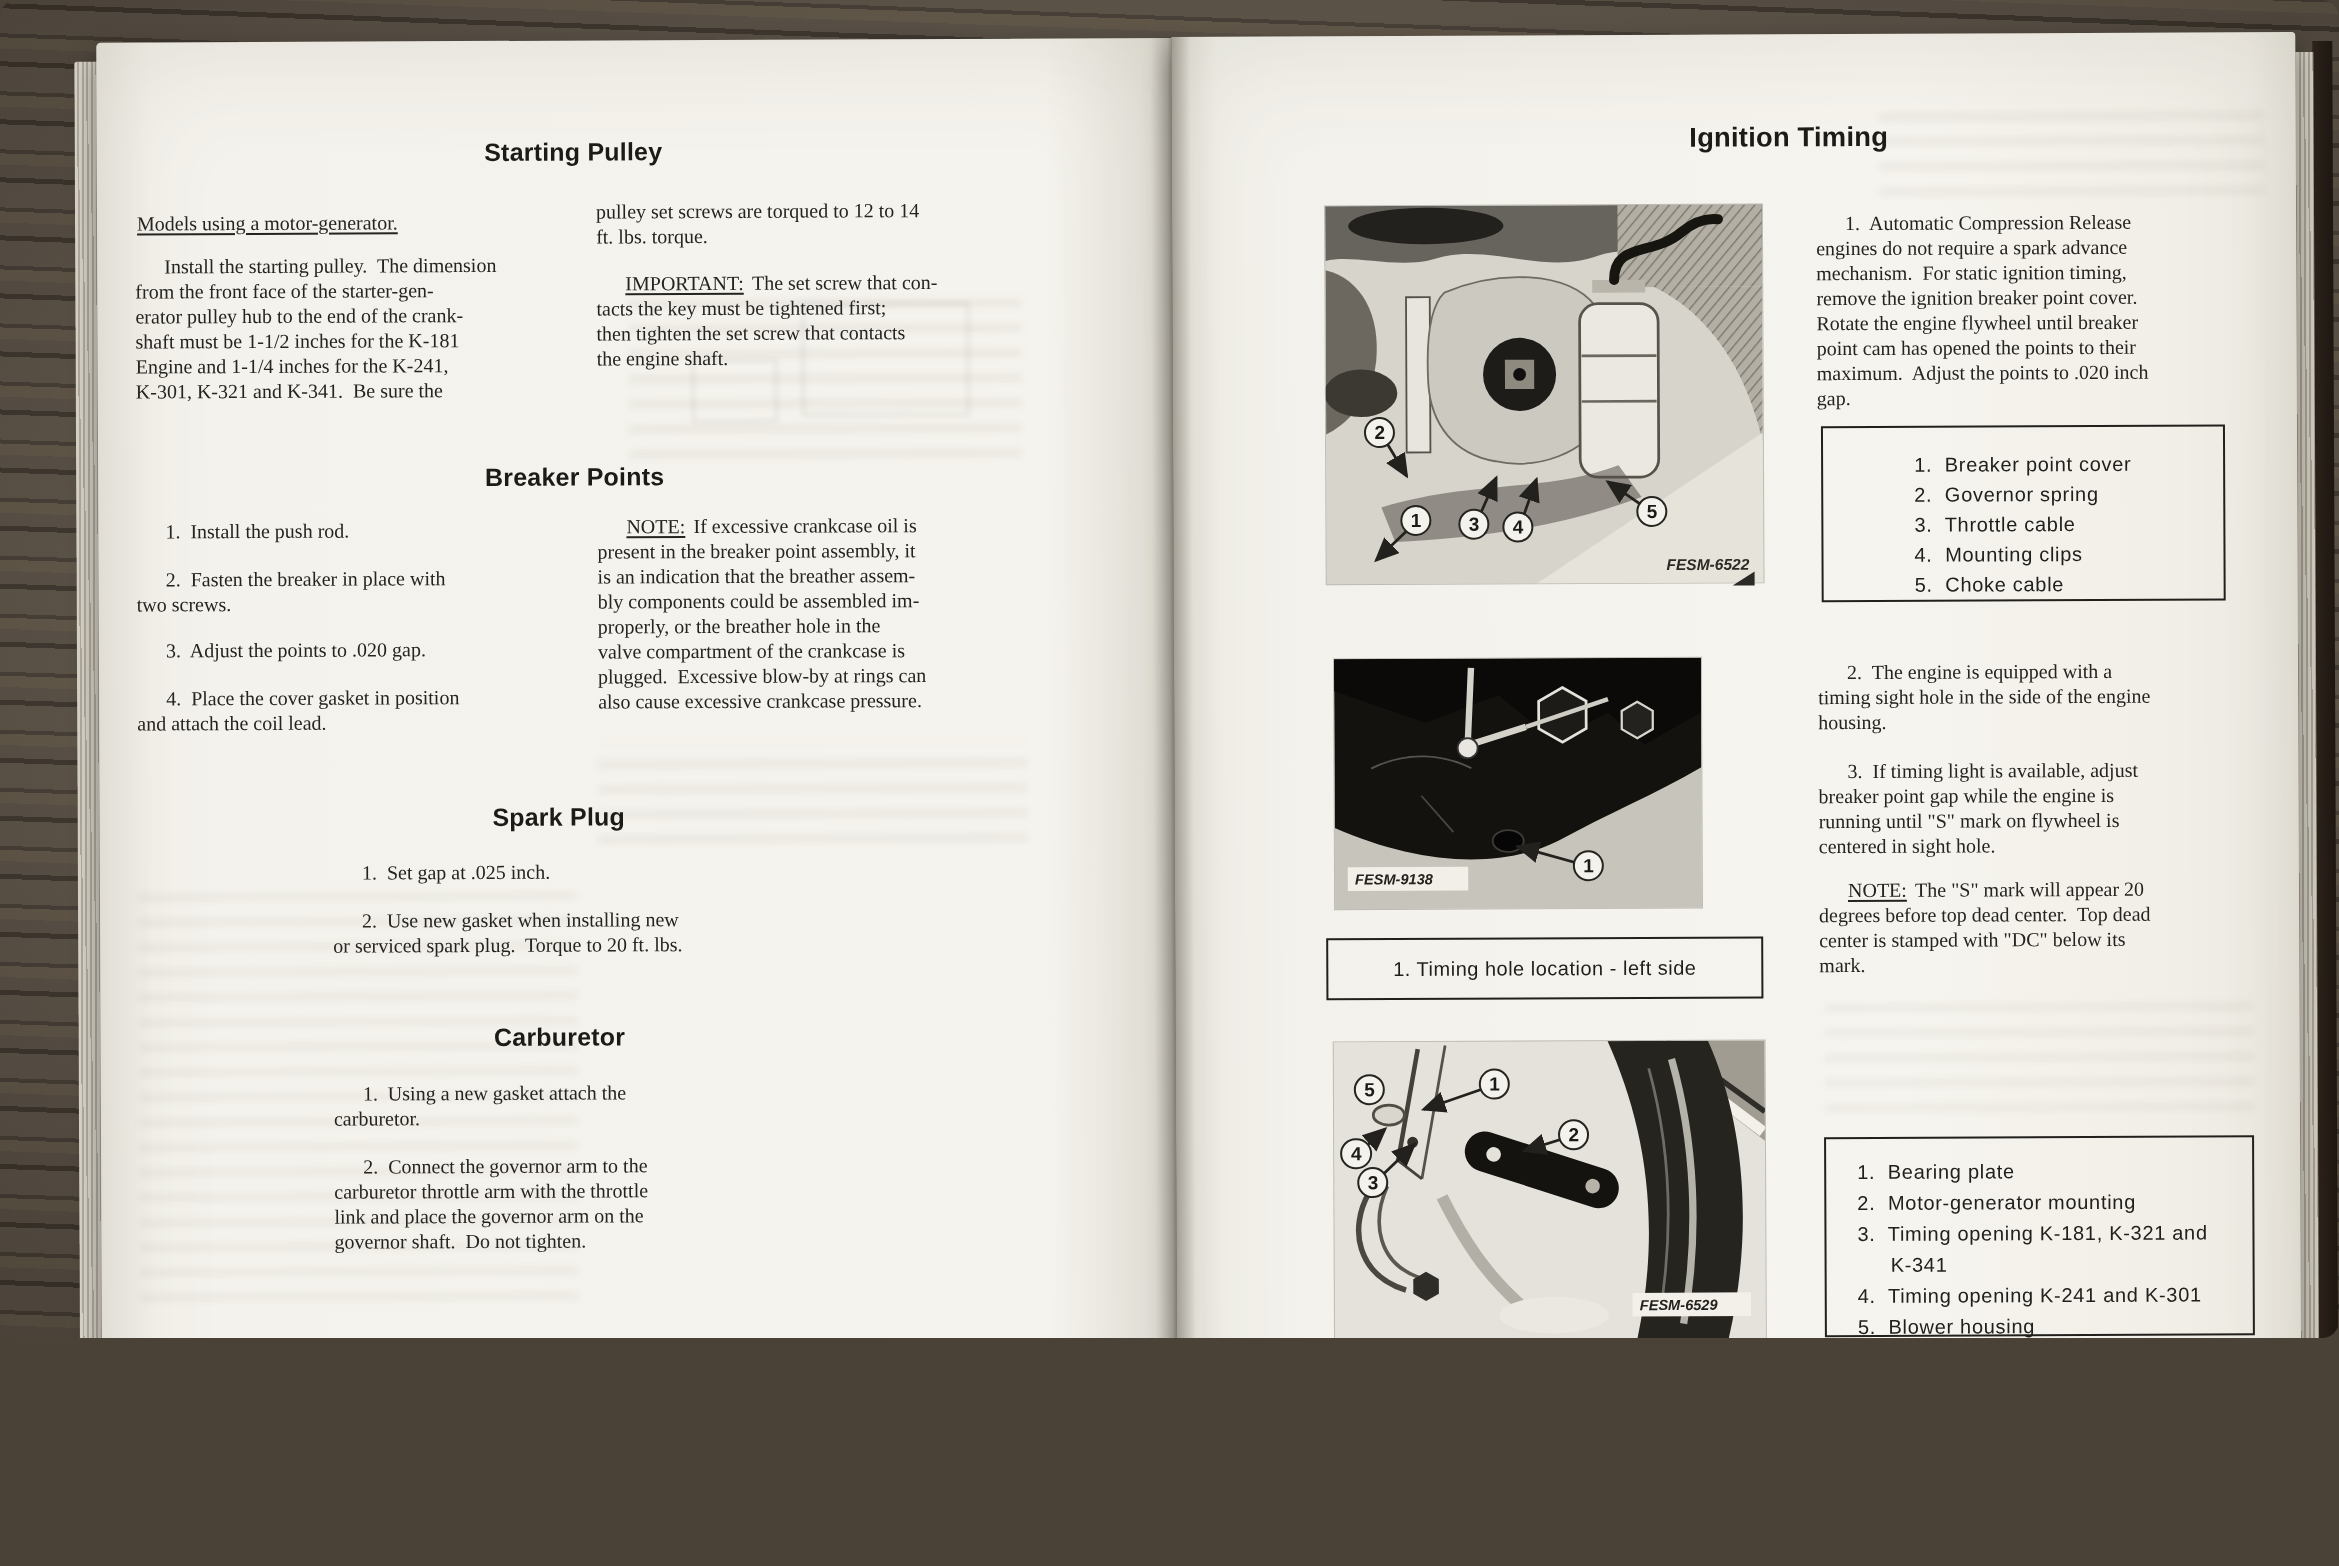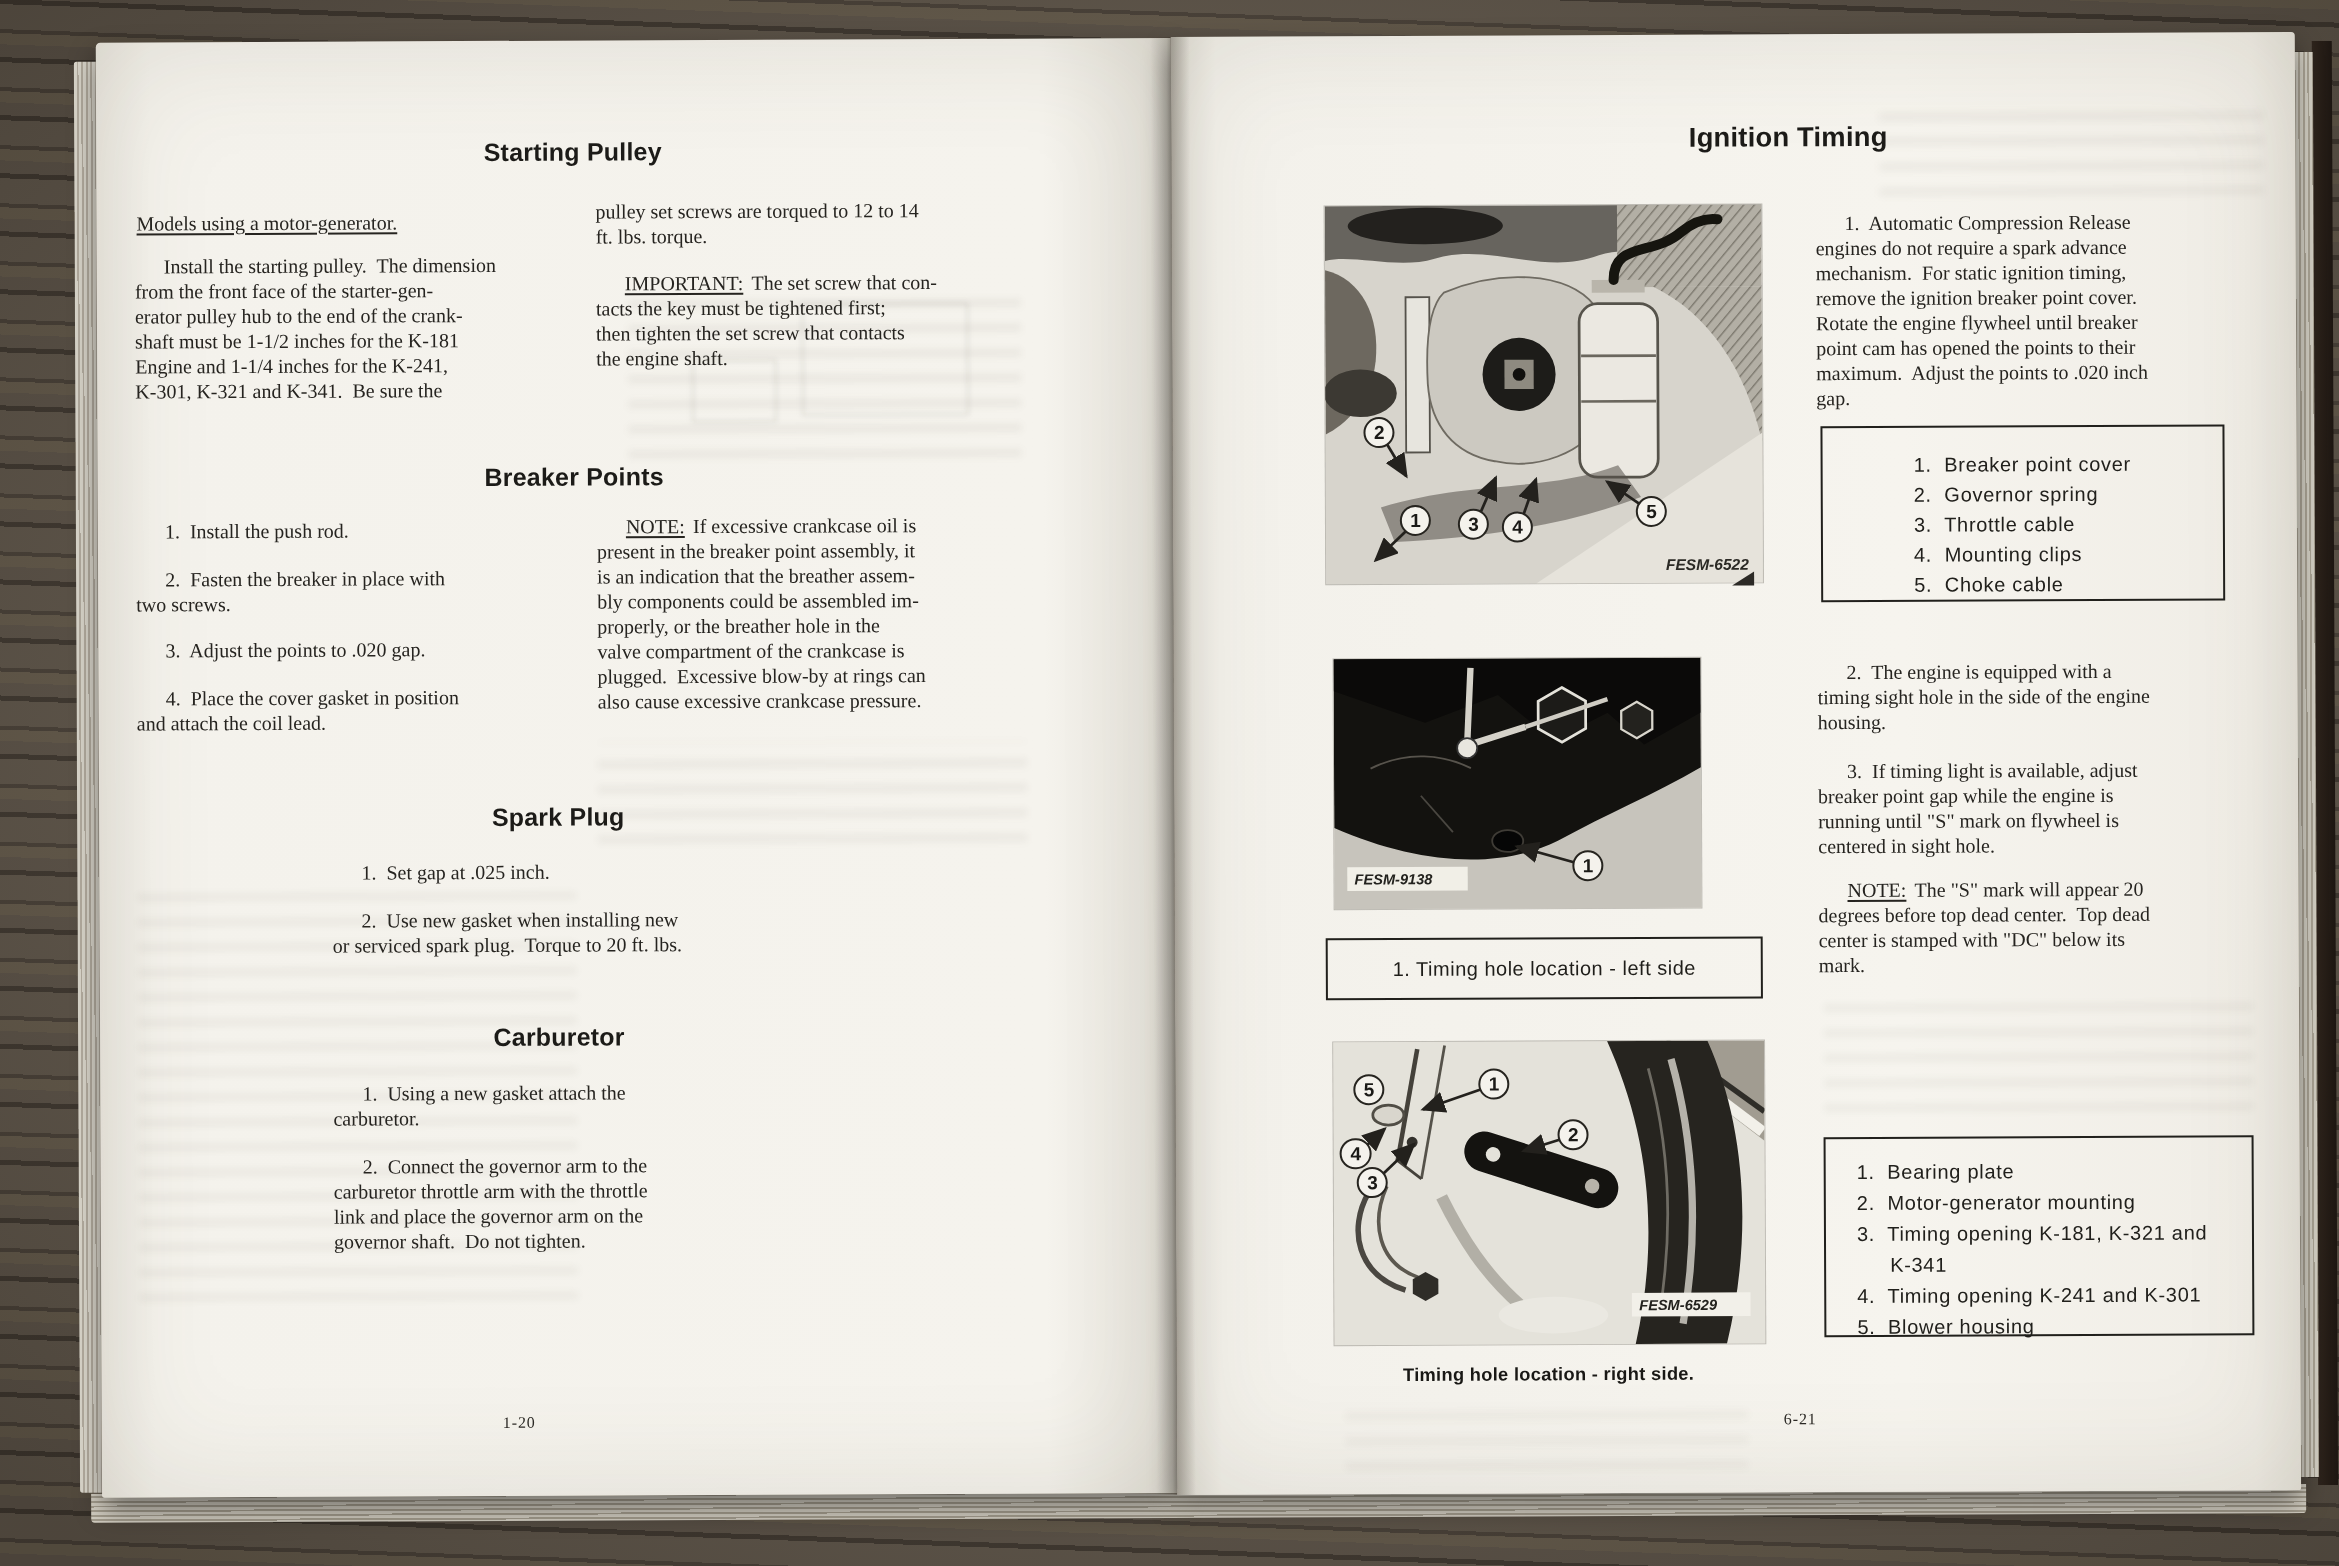--- a/index.html
+++ b/index.html
@@ -1,20 +1,21 @@
 <!DOCTYPE html>
 <html style="font-size:14.6px"><head>
 <meta charset="utf-8">
 <style>
   html,body{margin:0;padding:0;background:#4a4137;}
-  .scene{position:relative;width:2339px;height:1566px;overflow:hidden;
+  .scene{position:relative;width:2339px;height:1338px;overflow:hidden;
     background-color:#63594d;
     background-image:
       radial-gradient(ellipse at 52% 48%, rgba(255,255,255,0.07), rgba(0,0,0,0.30) 95%),
       repeating-linear-gradient(2deg, #6b6053 0 12.8px, #746856 12.8px 24px, #554b40 24px 28px, #6e6355 28px 53px, #4a4137 53px 58px);
+    border-radius: 17px;
   }
   .book{position:absolute;inset:0;transform:rotate(-0.25deg);}
   .cover-right{position:absolute;left:2315px;top:46px;width:20px;height:1444px;background:linear-gradient(90deg,#2e241c,#1d1611);}
   .edge-left{position:absolute;left:77px;top:57px;width:25.6px;height:1431px;background:repeating-linear-gradient(90deg,#d9d5ca 0 2.7px,#b4ae a1 2.7px 4.6px);background:repeating-linear-gradient(90deg,#d9d5ca 0 2.7px,#b2ab9e 2.7px 4.6px);border-radius:2.7px;}
   .edge-right{position:absolute;left:2294px;top:57px;width:22px;height:1425px;background:repeating-linear-gradient(90deg,#d5d1c5 0 2.7px,#aca596 2.7px 4.6px);}
   .edge-bottom{position:absolute;left:88px;top:1489px;width:2215px;height:29px;background:repeating-linear-gradient(180deg,#d3cec2 0 2.7px,#a49d8e 2.7px 4.6px);border-radius:0 0 3.7px 3.7px;}
   .page{position:absolute;box-shadow:inset 0 0 119px rgba(95,82,60,0.14),0 12.8px 27.4px rgba(0,0,0,0.45);}
   .page-left{left:99px;top:38px;width:1075px;height:1455px;border-radius:4.6px 0 0 2.7px;
     background:linear-gradient(90deg,#ebe8e1 0%,#f4f2ec 5%,#f5f3ed 88%,#e3e0d8 100%);}
   .page-right{left:1174px;top:37px;width:1124px;height:1458px;border-radius:0 3.7px 2.7px 0;

